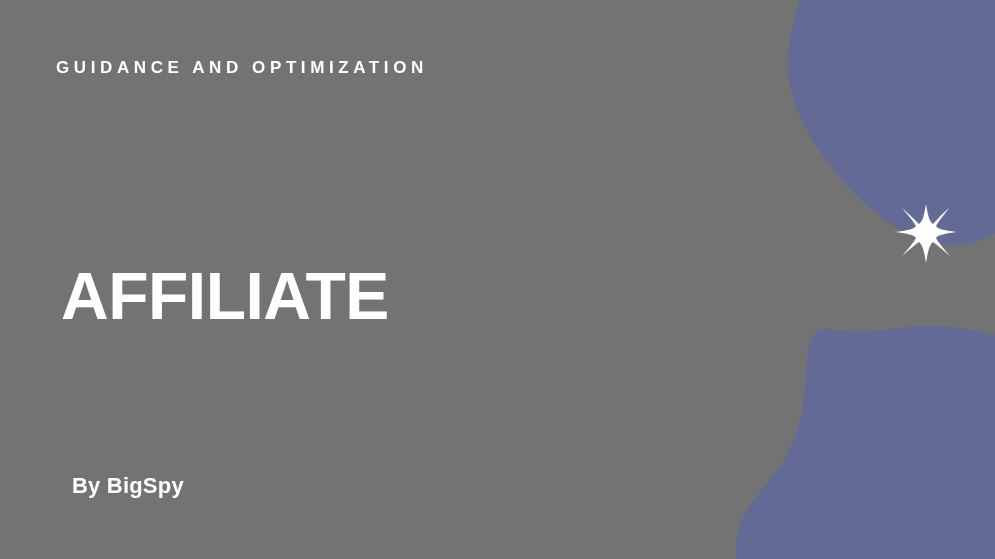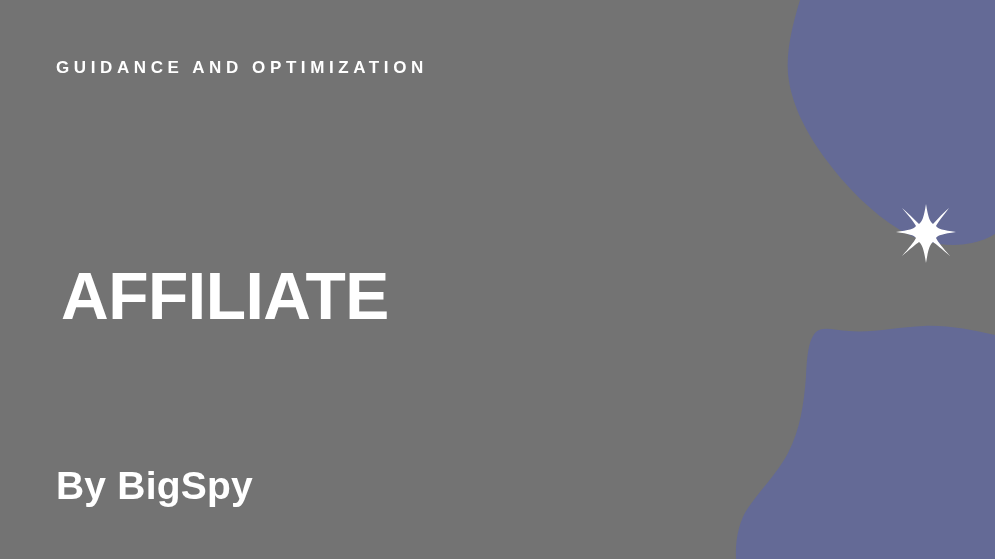--- a/index.html
+++ b/index.html
@@ -51,23 +51,23 @@
     letter-spacing: -0.5px;
     margin: 8px;
   }
   .title .tline {
     display: block;
     white-space: nowrap;
   }
   .byline {
     position: absolute;
     top: 469px;
-    left: 0;
+    left: 16px;
     color: #ffffff;
-    font-size: 39px;
+    font-size: 22px;
     font-weight: 600;
     letter-spacing: 0.2px;
     line-height: 34px;
     white-space: nowrap;
   }
 </style>
 </head>
 <body>
 
 <div id="slide">

